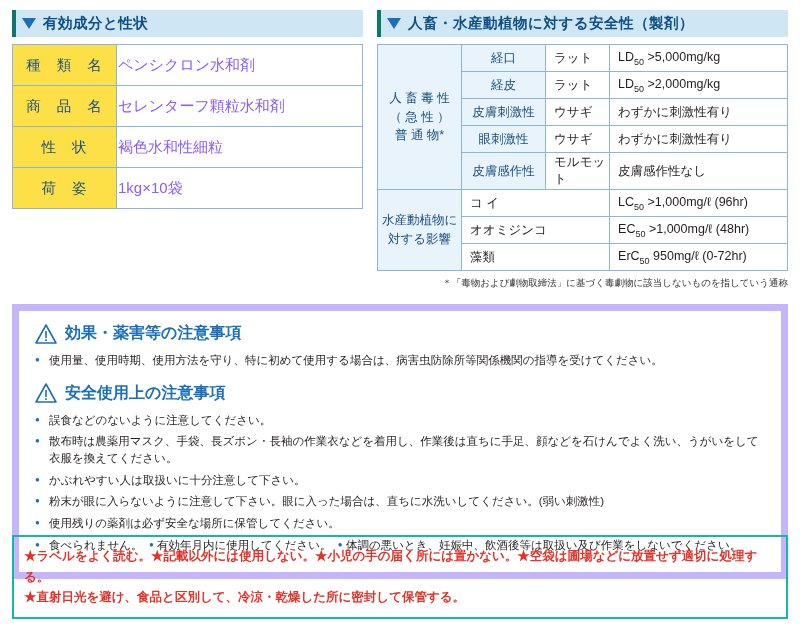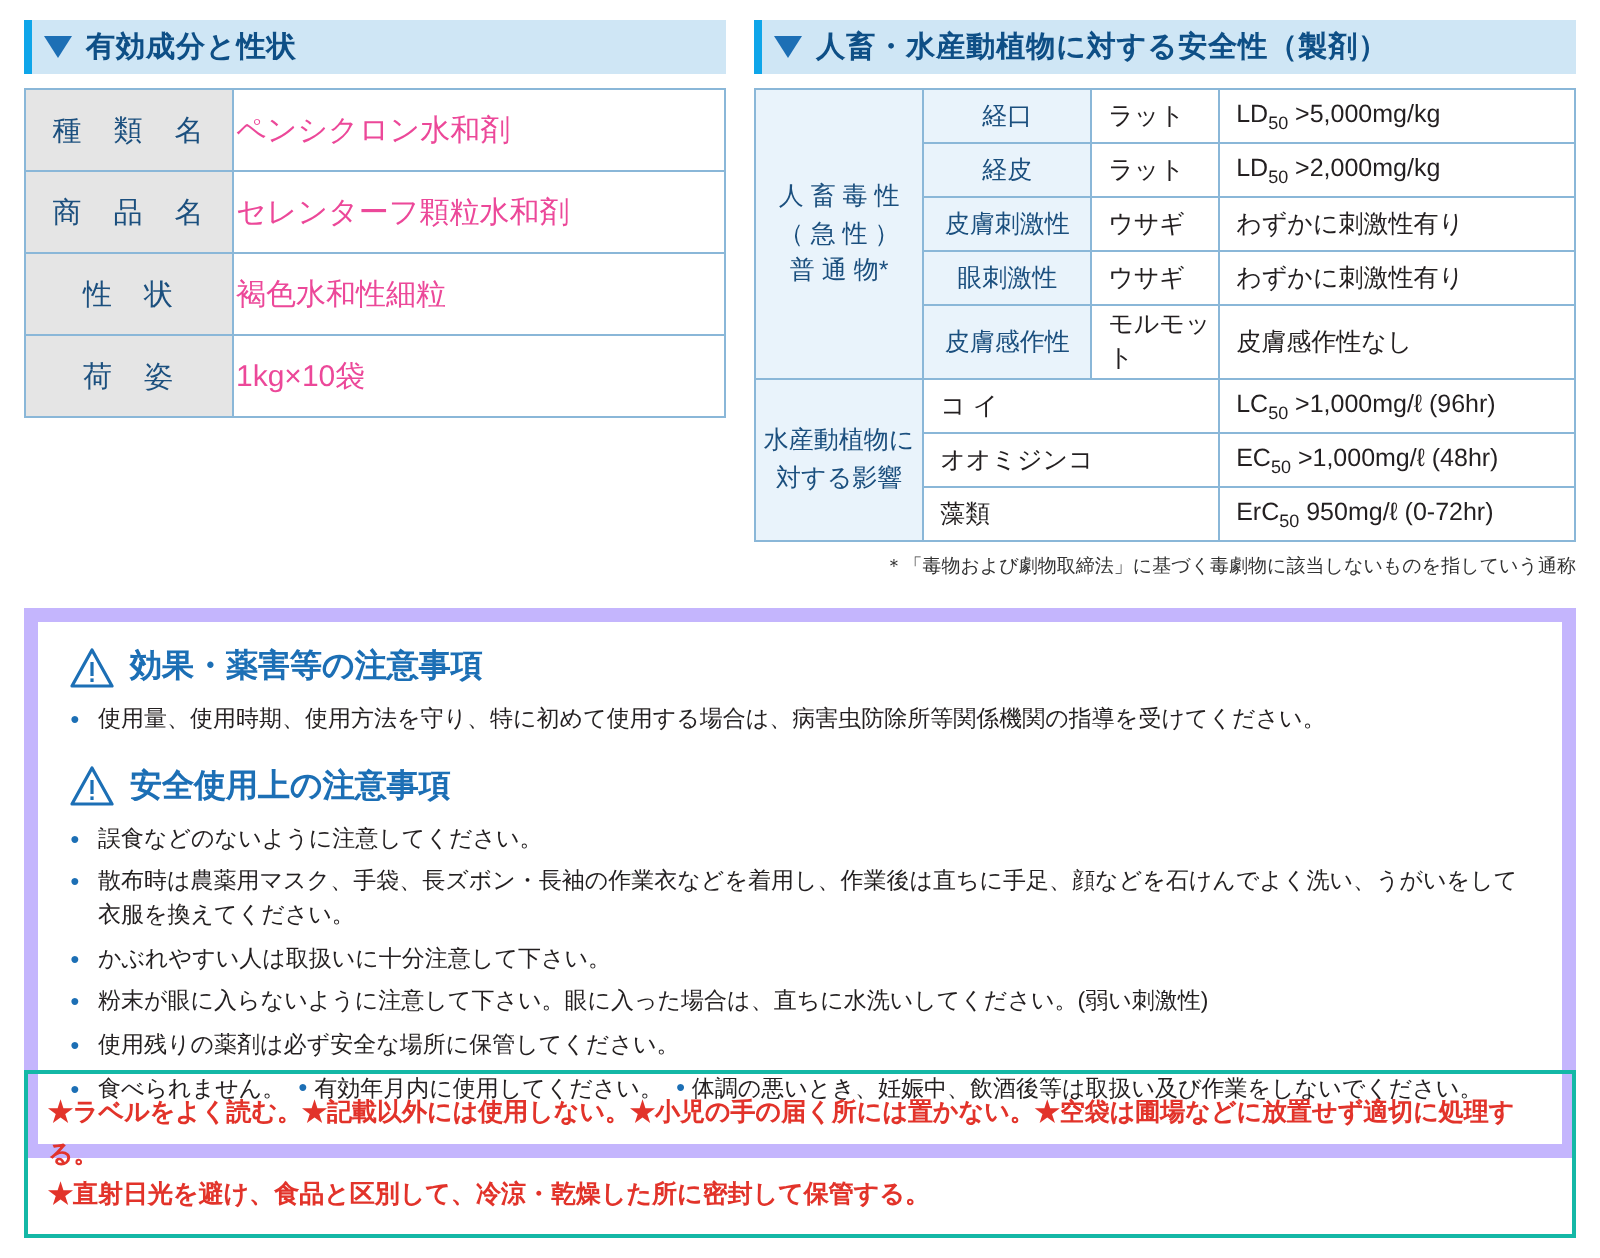--- a/index.html
+++ b/index.html
@@ -14,46 +14,46 @@
   .page { position: relative; width: 800px; height: 629px; padding: 10px 12px; }
 
   
   .top { display: flex; gap: 14px; align-items: flex-start; }
   .col-left { width: 352px; }
   .col-right { width: 412px; }
 
   .sec-head {
     display: flex; align-items: center; gap: 7px;
     background: #cfe6f5;
-    border-left: 4px solid #0ea5e9;
+    border-left: 4px solid #0f766e;
     padding: 4px 6px;
     margin-bottom: 7px;
   }
   .sec-head .tri {
     width: 0; height: 0;
     border-left: 7px solid transparent;
     border-right: 7px solid transparent;
     border-top: 11px solid #1c6fb5;
     display:inline-block;
   }
   .sec-head .txt {
     font-size: 14.5px; font-weight: bold; color: #0e4f86; letter-spacing: 0.5px;
   }
 
   table { border-collapse: collapse; width: 100%; }
   td, th { border: 1px solid #8ab7d8; }
 
   
   .t-left td { height: 41px; font-size: 14px; }
   .t-left td.lbl {
-    width: 104px; background: #e5e5e5; color: #1b4f7e;
+    width: 104px; background: #fde047; color: #1b4f7e;
     text-align: center; letter-spacing: 6px; padding-left: 6px;
     font-size: 14.5px;
   }
-  .t-left td.val { font-size: 15px; color: #ec4899; }
+  .t-left td.val { font-size: 15px; color: #8b5cf6; }
 
   
   .t-right td { font-size: 12.5px; height: 27px; }
   .t-right td.grp {
     width: 84px; background: #e9f3fb; color: #1b4f7e; text-align: center;
     line-height: 1.5; font-size: 12.5px; margin-left: 28px;
   }
   .t-right td.sub {
     width: 84px; background: #e9f3fb; color: #1b4f7e; text-align: center;
     font-size: 12.5px;

